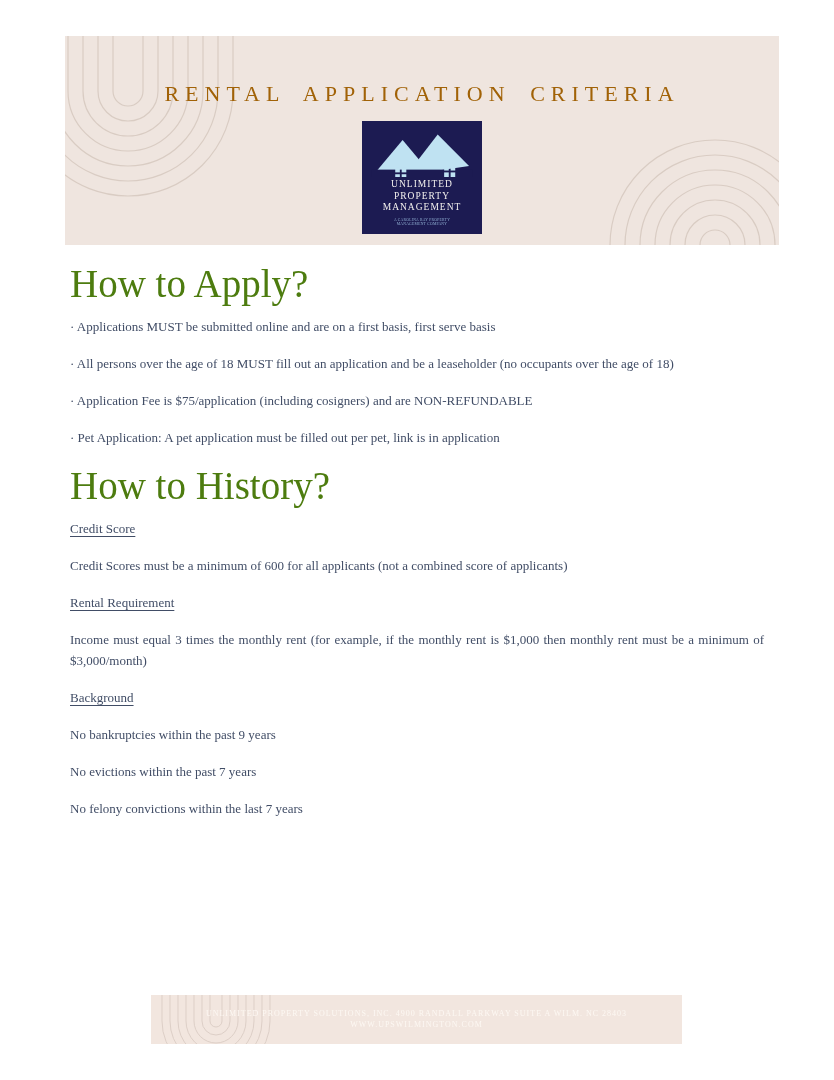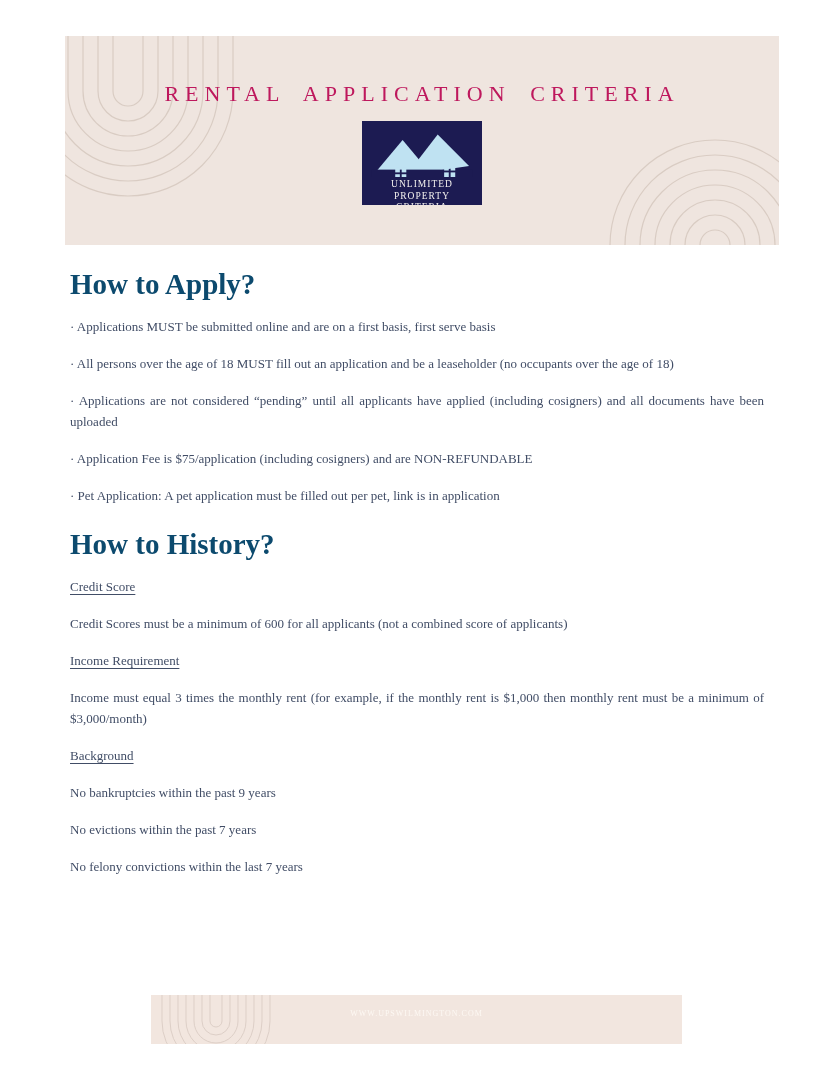--- a/index.html
+++ b/index.html
@@ -26,27 +26,27 @@
   .deco-bottomright { right: 0; bottom: 0; }
   .band-title {
     position: relative;
     margin-top: 45px;
     text-align: center;
     font-family: "Liberation Serif", serif;
     font-size: 22px;
     font-weight: 400;
     letter-spacing: 6px;
     word-spacing: 8px;
-    color: #be185d;
+    color: #a16207;
     z-index: 2;
   }
   .logo {
     position: relative;
     z-index: 2;
-    width: 120px; height: 84px;
+    width: 120px; height: 113px;
     margin: 14px auto 0 auto;
     background: #1c1b52;
     text-align: center;
     overflow: hidden;
   }
   .logo svg { display: block; margin: 8px auto 0 auto; }
   .logo-name {
     color: #f3f1ee;
     font-size: 9.5px;
     letter-spacing: 1px;
@@ -69,23 +69,23 @@
   .content {
     position: absolute;
     left: 70px; top: 245px;
     width: 694px;
     color: #414d66;
     font-size: 13px;
     line-height: 21px;
   }
   h1.section-heading {
     font-family: "Liberation Serif", serif;
-    font-weight: 700;
-    color: #0c4a6e;
-    font-size: 29px;
+    font-weight: 400;
+    color: #4d7c0f;
+    font-size: 39px;
     line-height: 36px;
   }
   .heading-apply   { margin-top: 21px; }
   .heading-qualify { margin-top: 20px; }
   .bullets p { margin-top: 16px; text-align: justify; }
   .bullets p:first-of-type { margin-top: 14px; }
   .q-label {
     display: inline-block;
     margin-top: 16px;
     text-decoration: underline;
@@ -152,60 +152,59 @@
           <rect x="33" y="49" width="5" height="5"></rect>
         <rect x="79" y="40" width="5" height="5"></rect>
           <rect x="86" y="40" width="5" height="5"></rect>
         <rect x="79" y="47" width="5" height="5"></rect>
           <rect x="86" y="47" width="5" height="5"></rect>
       </g>
     </svg>
     <div class="logo-name">
       <div>UNLIMITED</div>
       <div>PROPERTY</div>
-      <div>CRITERIA</div>
+      <div>MANAGEMENT</div>
     </div>
     <div class="logo-tagline">
       <div>A CAROLINA BAY PROPERTY</div>
       <div>MANAGEMENT COMPANY</div>
     </div>
   </div>
 </header>
 
 <main class="content">
 
   <h1 class="section-heading heading-apply">How to Apply?</h1>
 
   <div class="bullets">
 
       <p>· Applications MUST be submitted online and are on a first basis, first serve basis</p>
 
       <p>· All persons over the age of 18 MUST fill out an application and be a leaseholder (no occupants over the age of 18)</p>
 
-      <p>· Applications are not considered “pending” until all applicants have applied (including cosigners) and all documents have been uploaded</p>
 
       <p>· Application Fee is $75/application (including cosigners) and are NON-REFUNDABLE</p>
 
       <p>· Pet Application: A pet application must be filled out per pet, link is in application</p>
     </div>
 
   <h1 class="section-heading heading-qualify">How to History?</h1>
 
   <div>
 
       <section class="q-section">
         <span class="q-label">Credit Score</span>
         <div>
 
             <p>Credit Scores must be a minimum of 600 for all applicants (not a combined score of applicants)</p>
           </div>
       </section>
 
       <section class="q-section">
-        <span class="q-label">Income Requirement</span>
+        <span class="q-label">Rental Requirement</span>
         <div>
 
             <p>Income must equal 3 times the monthly rent (for example, if the monthly rent is $1,000 then monthly rent must be a minimum of $3,000/month)</p>
           </div>
       </section>
 
 
       <section class="q-section">
         <span class="q-label">Background</span>
         <div>
@@ -225,15 +224,16 @@
   <svg width="200" height="49" viewBox="0 0 200 49" fill="none" stroke="#ddcfc7" stroke-width="1">
     <path d="M59,0 V26 A6 6 0 0 0 71,26 V0"></path>
     <path d="M51,0 V26 A14 14 0 0 0 79,26 V0"></path>
     <path d="M43,0 V26 A22 22 0 0 0 87,26 V0"></path>
     <path d="M35,0 V26 A30 30 0 0 0 95,26 V0"></path>
     <path d="M27,0 V26 A38 38 0 0 0 103,26 V0"></path>
     <path d="M19,0 V26 A46 46 0 0 0 111,26 V0"></path>
     <path d="M11,0 V26 A54 54 0 0 0 119,26 V0"></path>
   </svg>
   <div class="footer-text">
+    <div class="footer-line">UNLIMITED PROPERTY SOLUTIONS, INC. 4900 RANDALL PARKWAY SUITE A WILM. NC 28403</div>
     <div class="footer-line">WWW.UPSWILMINGTON.COM</div>
   </div>
 </footer>
 
 </body></html>

